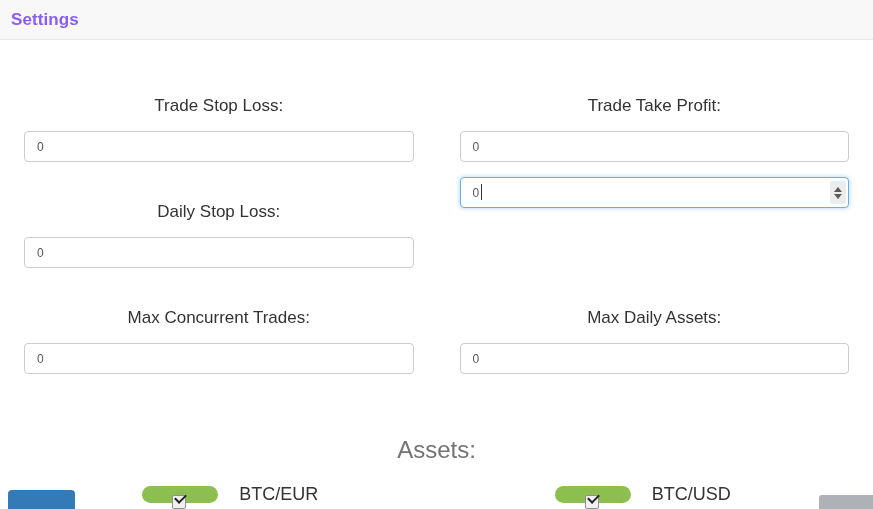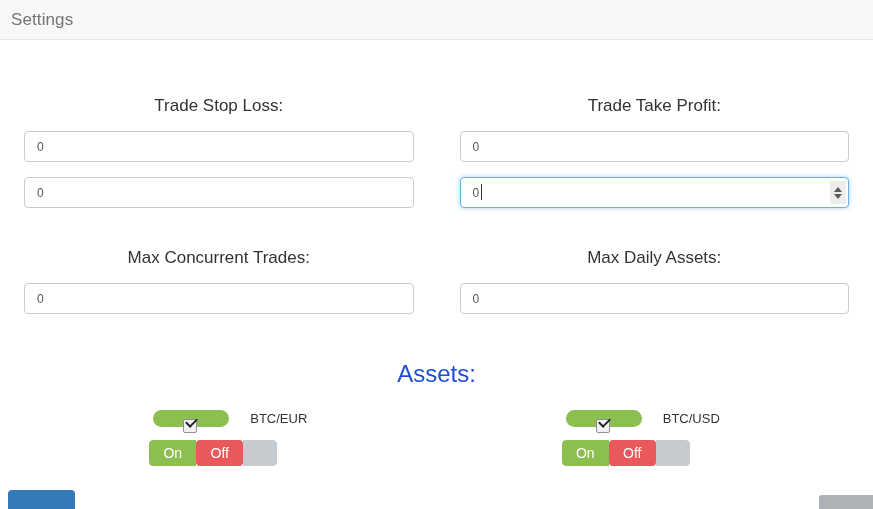--- a/index.html
+++ b/index.html
@@ -20,22 +20,22 @@
     height: 40px;
     background: #f8f8f8;
     border-bottom: 1px solid #e7e7e7;
     display: flex;
     align-items: center;
     padding-left: 11px;
     box-sizing: border-box;
   }
   .app-header .title {
     font-size: 17px;
-    color: #737373;
-    font-weight: 400;
+    color: #8b5cf6;
+    font-weight: 700;
     letter-spacing: .1px;
   }
 
   
   .form-area {
     padding: 0 24px;
     box-sizing: border-box;
   }
   .form-row {
     display: flex;
@@ -122,23 +122,23 @@
     width: 0; height: 0;
     border-left: 4px solid transparent;
     border-right: 4px solid transparent;
     border-top: 5px solid #5a5a5a;
   }
 
   
   .assets-heading {
     text-align: center;
     font-size: 24px;
-    color: #1d4ed8;
+    color: #737373;
     font-weight: 400;
-    margin: 0;
+    margin: 16px;
     padding-top: 46px;
     line-height: 28px;
   }
   .assets-row {
     display: flex;
     margin-top: 22px;
   }
   .asset-col {
     flex: 1 1 0;
     display: flex;
@@ -172,21 +172,21 @@
     position: absolute;
     left: 2px;
     top: -2px;
     width: 9px;
     height: 5px;
     border-left: 2px solid #222222;
     border-bottom: 2px solid #222222;
     transform: rotate(-45deg);
   }
   .asset-name {
-    font-size: 13px;
+    font-size: 18px;
     color: #333333;
     line-height: 17px;
     margin-left: 21px;
     white-space: nowrap;
   }
   .toggle {
     display: flex;
     margin-top: 13px;
     margin-left: -34px;
     height: 26px;
@@ -256,20 +256,21 @@
     <div class="form-col">
       <label class="field-label">Trade Take Profit:</label>
       <div class="input-wrap">
         <input class="text-input" type="text" value="0" style="">
       </div>
     </div>
   </div>
 
   <div class="form-row row-2">
     <div class="form-col">
+      <label class="field-label">Daily Stop Loss:</label>
       <div class="input-wrap">
         <input class="text-input" type="text" value="0" style="">
       </div>
     </div>
     <div class="form-col">
       <div class="input-wrap">
         <input class="text-input focused" type="text" value="0" style="">
         <span class="caret"></span>
         <span class="spinner">
           <span class="tri-up"></span>

